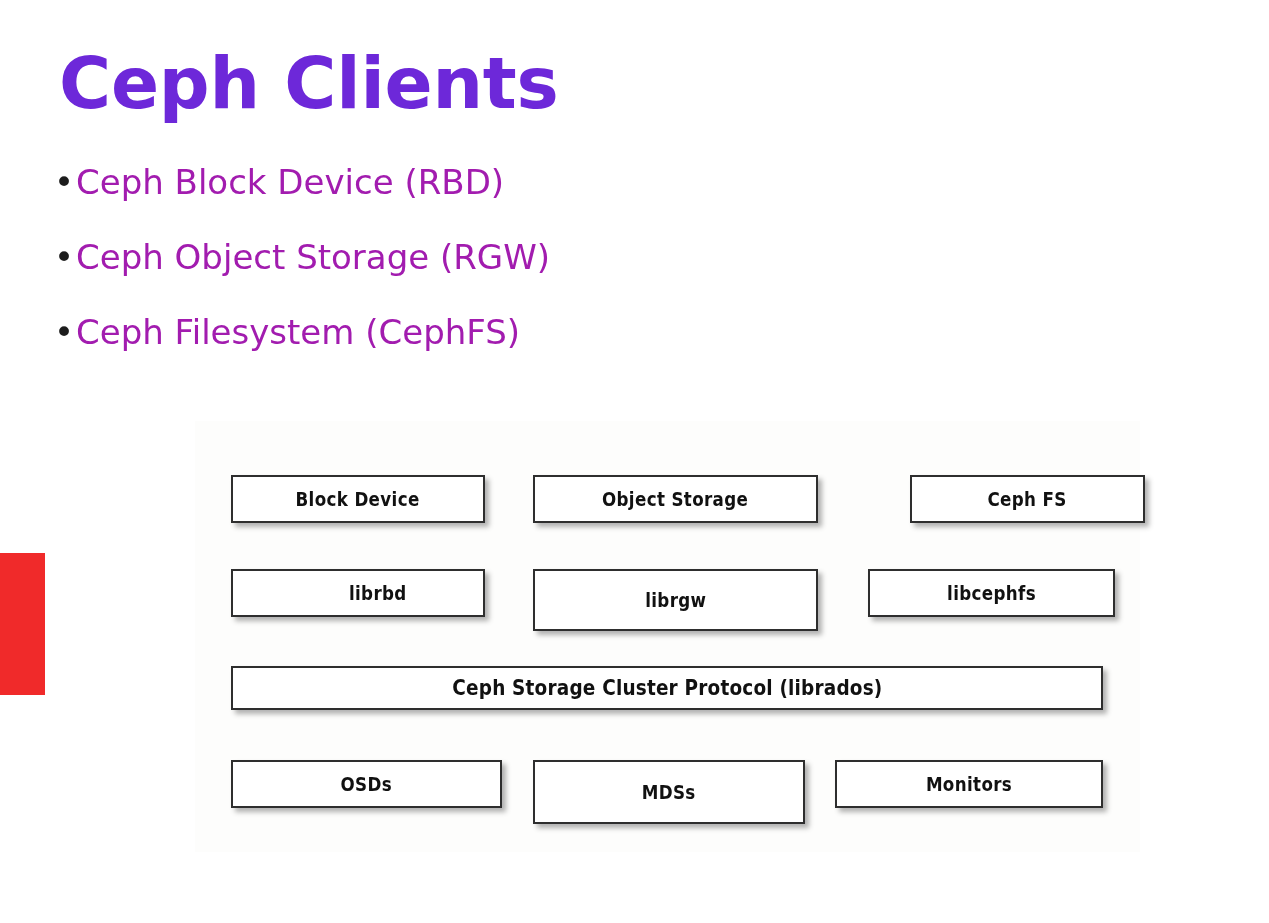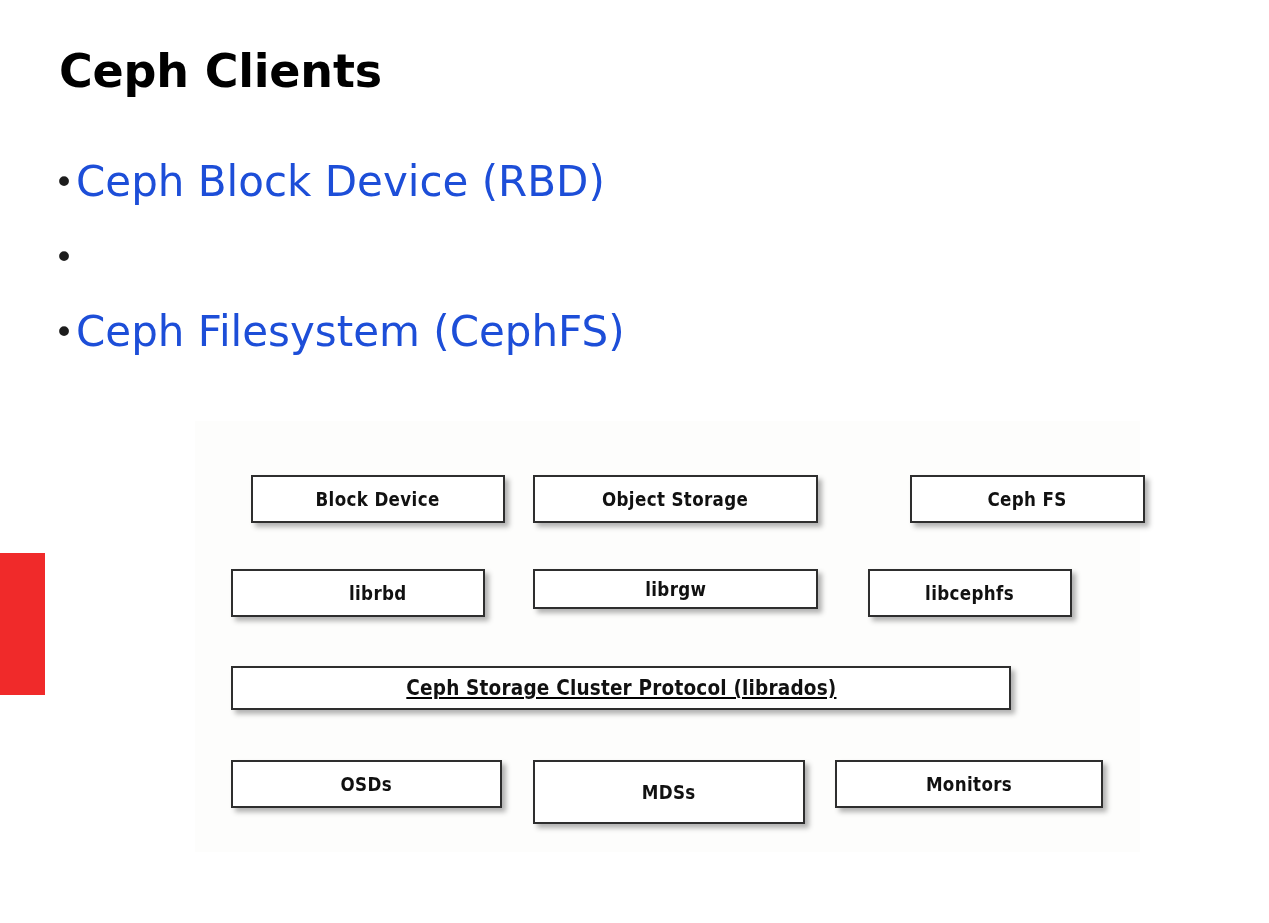--- a/index.html
+++ b/index.html
@@ -24,23 +24,23 @@
     width: 45px;
     height: 142px;
     background: #f02a2a;
   }
 
   
   #slide-title {
     position: absolute;
     left: 59px;
     top: 47px;
-    font-size: 46px;
+    font-size: 71px;
     font-weight: bold;
-    color: #000000;
+    color: #6d28d9;
     letter-spacing: -0.2px;
     line-height: 1.05;
     white-space: nowrap;
   }
 
   
   #bullet-list {
     position: absolute;
     left: 50px;
     top: 160px;
@@ -55,23 +55,23 @@
     width: 26px;
     flex: 0 0 26px;
     font-size: 34px;
     line-height: 44px;
     color: #1c1c1c;
     text-align: left;
     padding-left: 4px;
     box-sizing: border-box;
   }
   .bullet-text {
-    font-size: 42px;
+    font-size: 34px;
     line-height: 44px;
-    color: #1d4ed8;
+    color: #a21caf;
     white-space: nowrap;
   }
 
   
   #diagram {
     position: absolute;
     left: 195px;
     top: 421px;
     width: 945px;
     height: 431px;
@@ -96,31 +96,31 @@
     transform: scaleX(0.88);
     white-space: nowrap;
     letter-spacing: 0.4px;
   }
   .dbox-label.wide {
     font-size: 21px;
     letter-spacing: 0.2px;
   }
 
   
-  #box-block-device   { left: 36px;  top: 54px;  width: 254px; height: 48px; margin-left: 20px; }
+  #box-block-device   { left: 36px;  top: 54px;  width: 254px; height: 48px; }
   #box-object-storage { left: 338px; top: 54px;  width: 285px; height: 48px; }
   #box-ceph-fs        { left: 673px; top: 54px;  width: 235px; height: 48px; margin-left: 42px; }
 
   
   #box-librbd     { left: 36px;  top: 148px; width: 254px; height: 48px; padding-left: 39px; }
-  #box-librgw     { left: 338px; top: 148px; width: 285px; height: 40px; justify-content: center; }
-  #box-libcephfs  { left: 673px; top: 148px; width: 204px; height: 48px; }
+  #box-librgw     { left: 338px; top: 148px; width: 285px; height: 62px; justify-content: center; }
+  #box-libcephfs  { left: 673px; top: 148px; width: 247px; height: 48px; }
 
   
-  #box-librados { left: 36px; top: 245px; width: 780px; height: 44px; text-decoration: underline; }
+  #box-librados { left: 36px; top: 245px; width: 872px; height: 44px; }
 
   
   #box-osds     { left: 36px;  top: 339px; width: 271px; height: 48px; }
   #box-mdss     { left: 338px; top: 339px; width: 272px; height: 64px; }
   #box-monitors { left: 640px; top: 339px; width: 268px; height: 48px; }
 </style>
 </head>
 <body>
 
 <div id="accent-bar"></div>
@@ -129,20 +129,21 @@
 
 <div id="bullet-list">
 
   <div class="bullet-row">
     <span class="bullet-dot">•</span>
     <span class="bullet-text">Ceph Block Device (RBD)</span>
   </div>
 
   <div class="bullet-row">
     <span class="bullet-dot">•</span>
+    <span class="bullet-text">Ceph Object Storage (RGW)</span>
   </div>
 
   <div class="bullet-row">
     <span class="bullet-dot">•</span>
     <span class="bullet-text">Ceph Filesystem (CephFS)</span>
   </div>
 
 </div>
 
 <div id="diagram">

